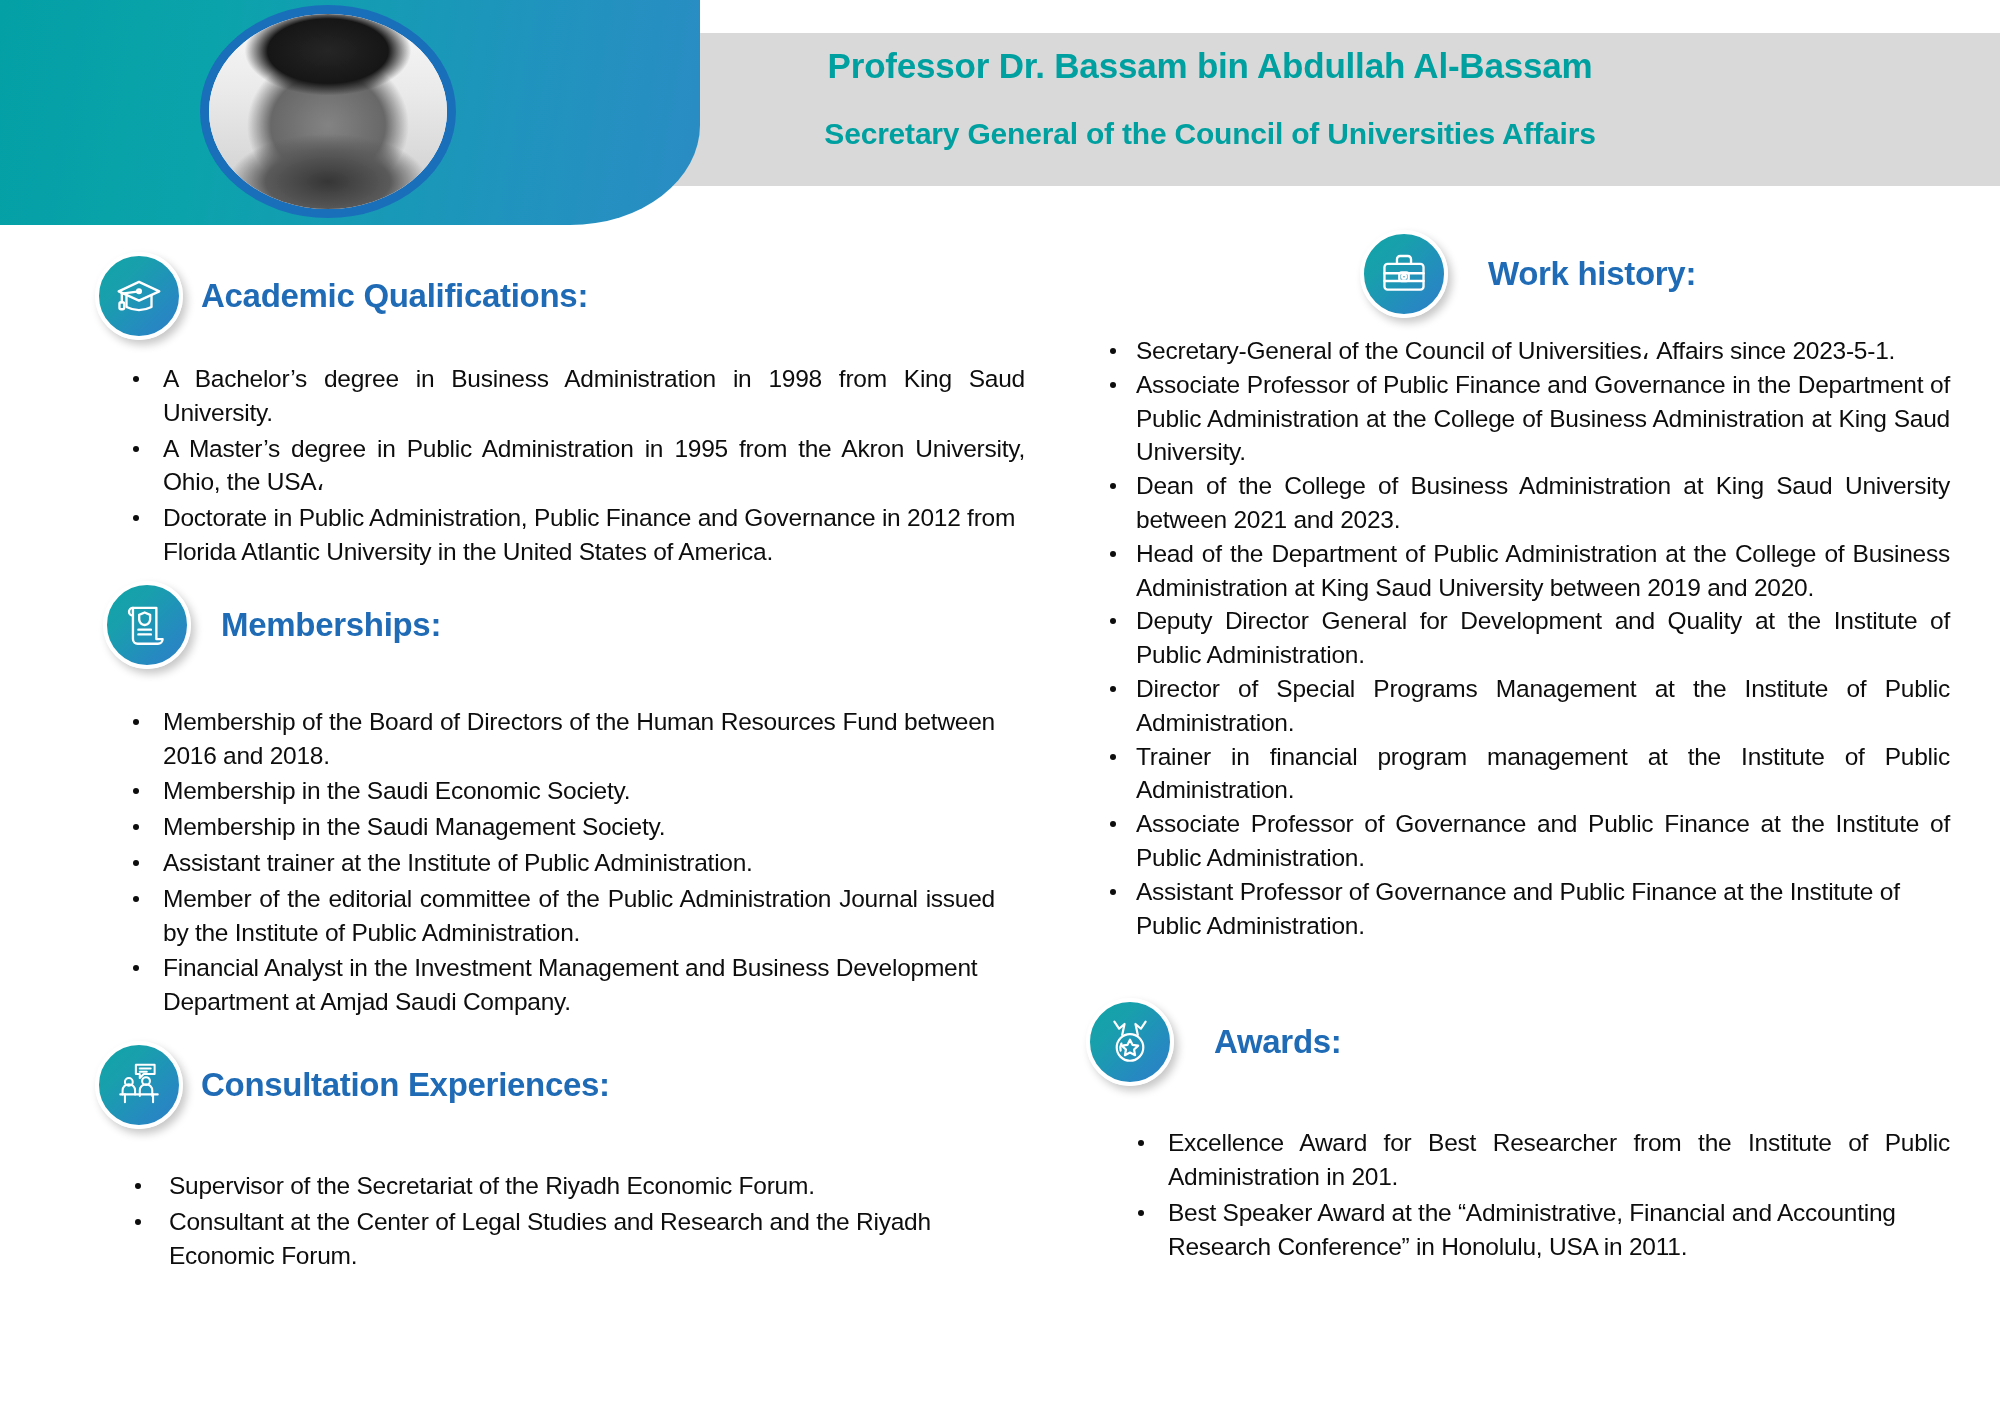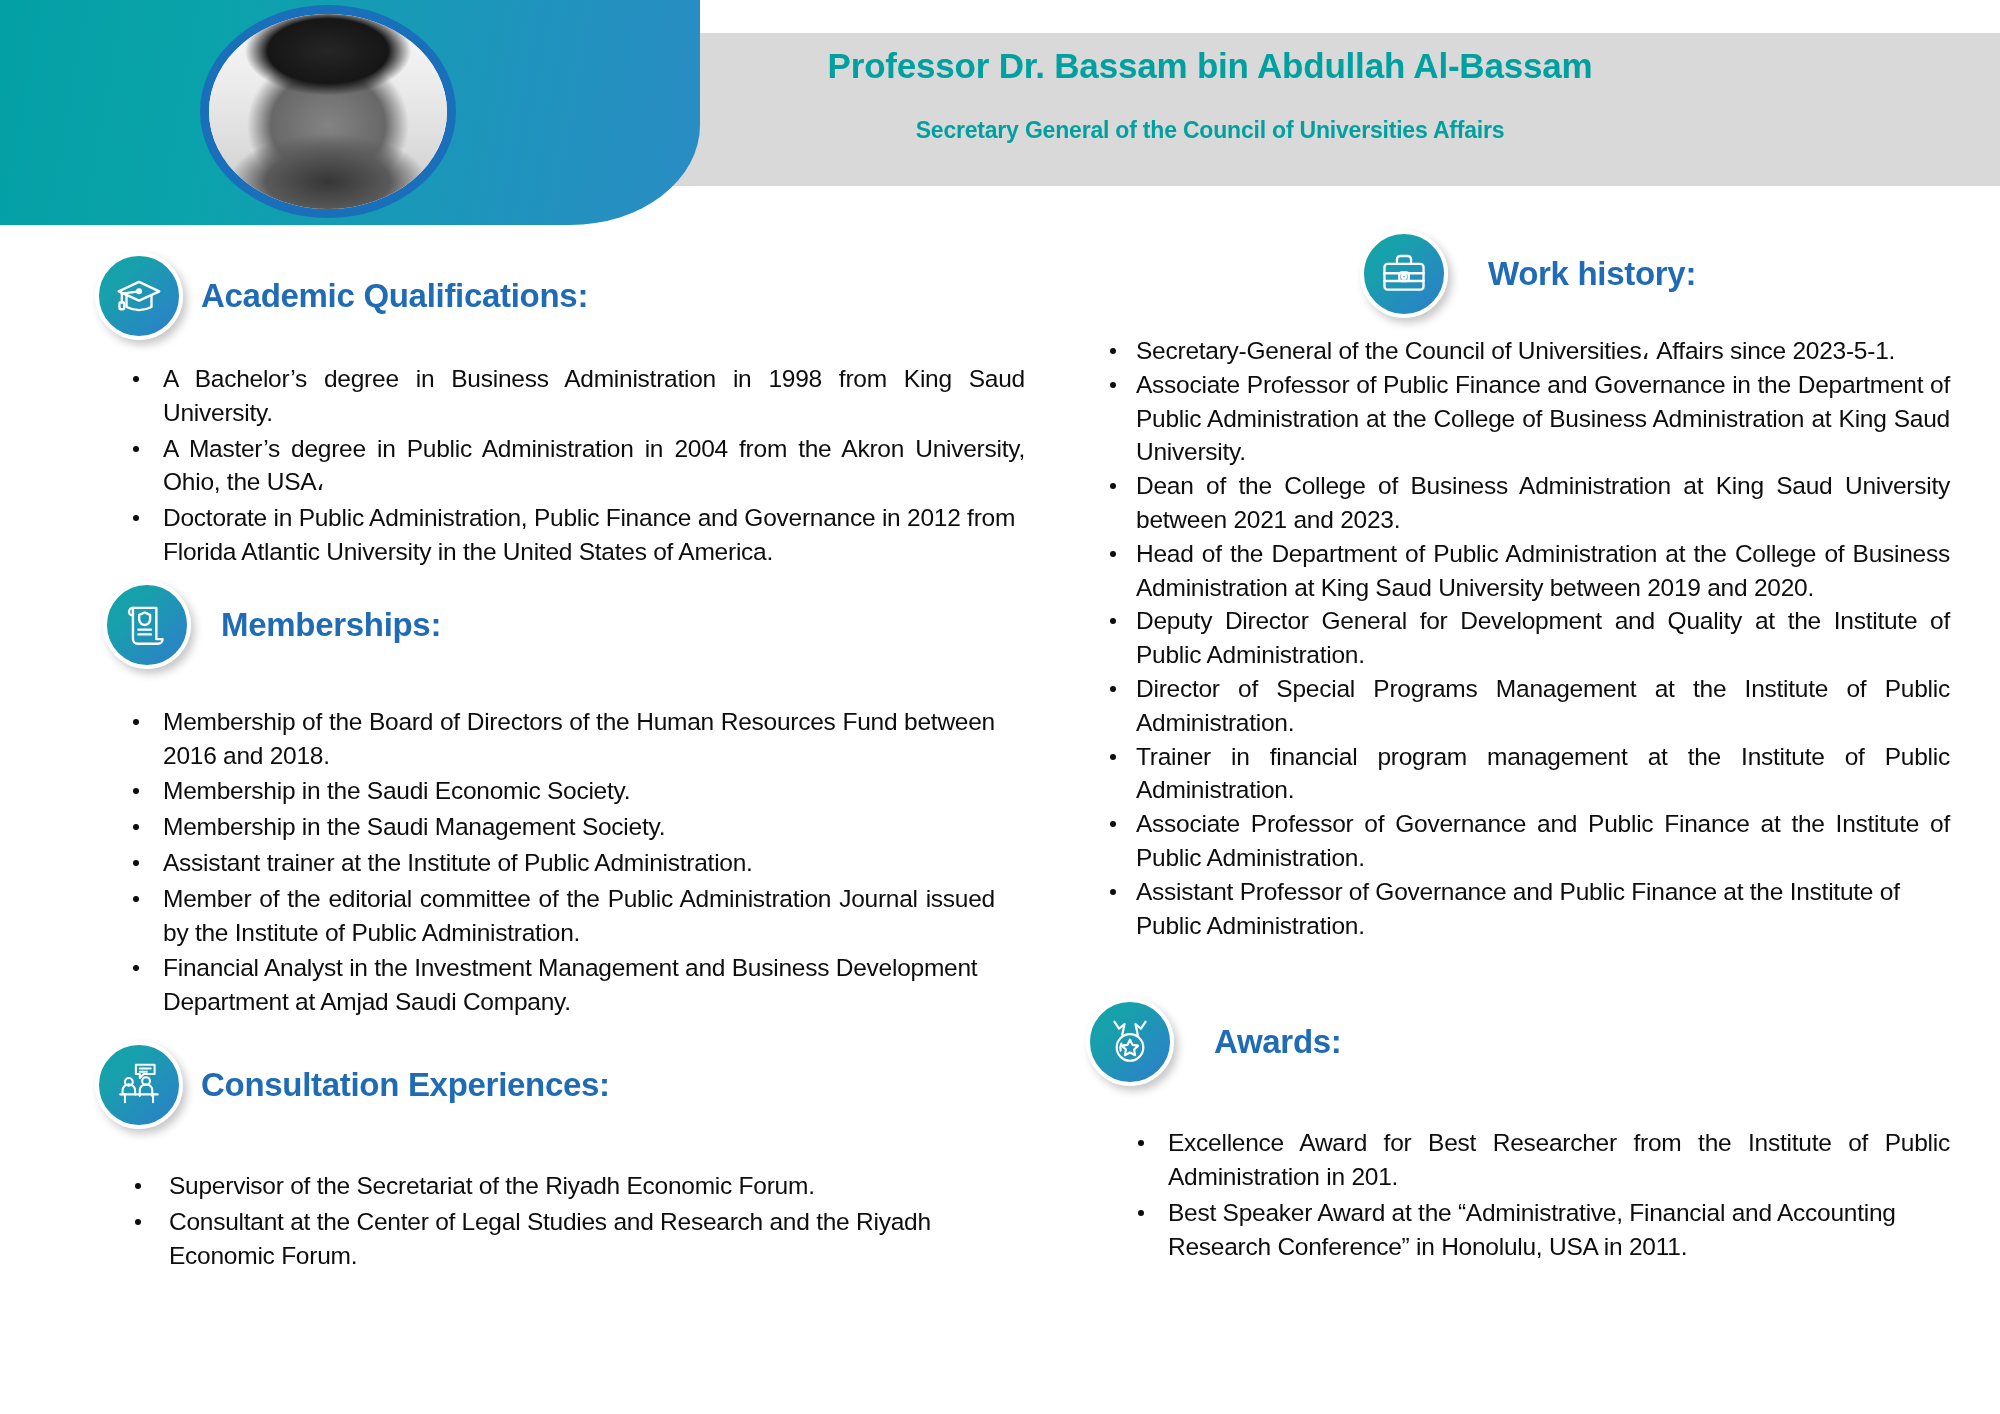--- a/index.html
+++ b/index.html
@@ -59,21 +59,21 @@
     letter-spacing: -0.2px;
     line-height: 1.0;
   }
 
   #header-name {
     font-size: 35px;
     margin-bottom: 36px;
   }
 
   #header-role {
-    font-size: 23px;
+    font-size: 30px;
   }
 
   
   #portrait-wrap {
     position: absolute;
     left: 200px; top: 5px;
     width: 256px;
     height: 213px;
     z-index: 8;
   }
@@ -235,21 +235,21 @@
               <path d="M10 28 L10 40"></path>
               <rect x="7" y="40" width="6" height="9" rx="2"></rect>
               <circle cx="32" cy="26" r="2.4"></circle>
               <path d="M32 26 L10 29"></path>
             </svg>
           </span>
           <span class="section-title">Academic Qualifications:</span>
         </div>
         <ul class="bullet-list">
           <li class="bullet-item">A Bachelor’s degree in Business Administration in 1998 from King Saud University.</li>
-          <li class="bullet-item">A Master’s degree in Public Administration in 2004 from the Akron University, Ohio, the USA،</li>
+          <li class="bullet-item">A Master’s degree in Public Administration in 1995 from the Akron University, Ohio, the USA،</li>
           <li class="bullet-item">Doctorate in Public Administration, Public Finance and Governance in 2012 from Florida Atlantic University in the United States of America.</li>
         </ul>
       </div>
 
       <div class="section" id="sec-memberships">
         <div class="section-header">
           <span class="icon-circle">
             <svg viewBox="0 0 64 64" fill="none" stroke="#ffffff" stroke-width="3" stroke-linecap="round" stroke-linejoin="round">
               <path d="M14 10 h30 v40 h8 a6 6 0 0 1 -6 6 H20 a6 6 0 0 1 -6 -6 z"></path>
               <path d="M14 10 a5 5 0 0 0 -5 5 a5 5 0 0 0 5 5"></path>

